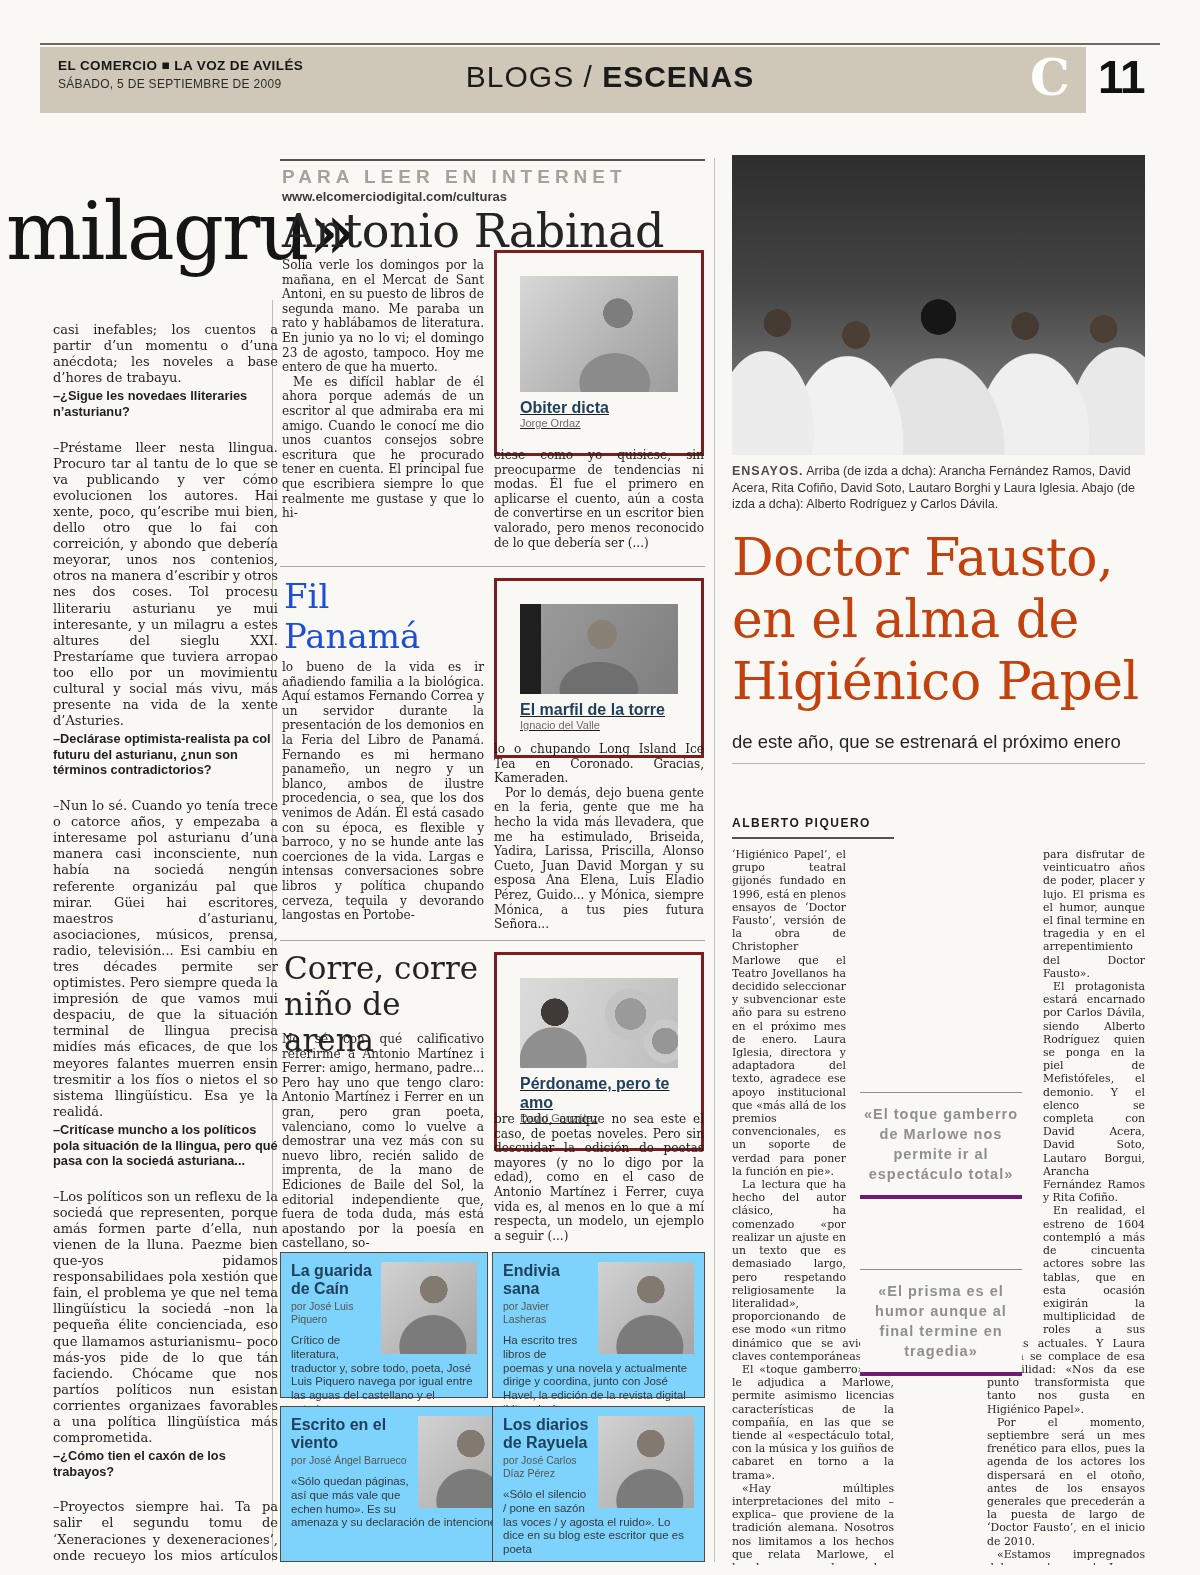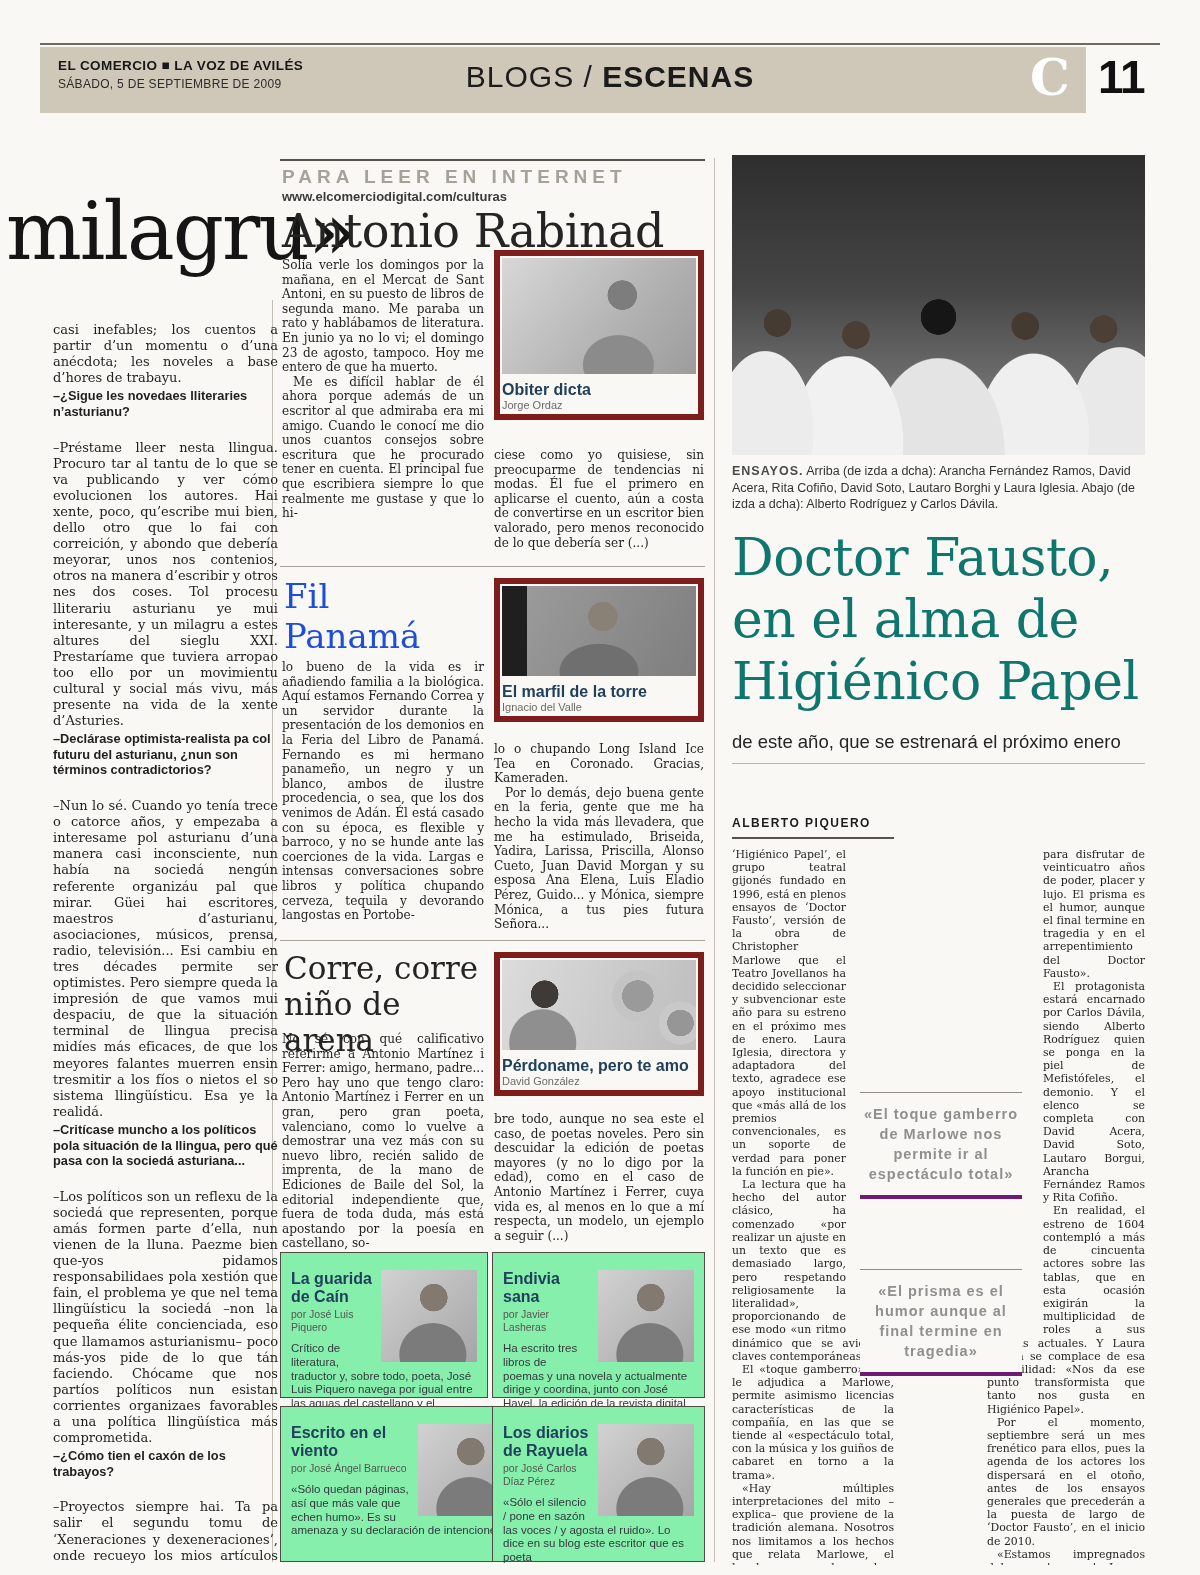--- a/index.html
+++ b/index.html
@@ -31,36 +31,36 @@
   .rule-dark { background:#55524b; height:2px; }
   .rule-mid  { background:#a8a49b; height:1px; }
   .vrule { background:#c2beb4; width:1px; }
   .kicker { font:bold 19px/22px "Liberation Sans",sans-serif; color:#a5a299; letter-spacing:5px; }
   .url { font:bold 13px/15px "Liberation Sans",sans-serif; color:#3a3a3a; }
   .blog-head { font:400 46px/50px "DejaVu Serif",serif; color:#242424; letter-spacing:-.5px; }
   .mid-head { font:400 34px/40px "DejaVu Serif",serif; color:#1d4ed8; }
   .mid-head2 { font:400 31px/36px "DejaVu Serif",serif; color:#242424; }
   .midtxt { font-size:12.1px; line-height:14.6px; }
   .midtxt p + p { text-indent:11px; }
-  .photobox { border:6px solid #7f1d1d; background:#f9f8f4; padding:2px; }
+  .photobox { border:3px solid #7f1d1d; background:#f9f8f4; padding:23px;text-decoration:underline; }
   .photobox .ptitle { font:bold 16px/19px "Liberation Sans",sans-serif; color:#20405c; margin-top:6px; }
   .photobox .pauthor { font:11px/13px "Liberation Sans",sans-serif; color:#6b6b66; }
   .photo { width:100%; }
 
   
-  .bbox { border:1px solid #4e4b45; padding:17px 10px; background:#86efac; }
+  .bbox { border:1px solid #4e4b45; padding:9px 10px; background:#7dd3fc; }
   .bbox .btitle { font:bold 16px/18px "Liberation Sans",sans-serif; color:#20405c; }
   .bbox .bauthor { font:10.5px/13px "Liberation Sans",sans-serif; color:#56555!important; color:#565550; margin-top:2px; }
   .bbox .btext { font:11.5px/13.8px "Liberation Sans",sans-serif; color:#34393d; margin-top:8px; }
   .bbox .headshot { float:right; width:96px; height:92px; margin:0 0 4px 8px; }
 
   
   .caption { font:12.5px/16.5px "Liberation Sans",sans-serif; color:#333; }
   .caption b { color:#4a4a4a; letter-spacing:1px; }
-  .feat-head { font:400 52px/62px "DejaVu Serif",serif; color:#0f766e; letter-spacing:-.5px; }
+  .feat-head { font:400 52px/62px "DejaVu Serif",serif; color:#c2410c; letter-spacing:-.5px; }
   .subtitle { font:18.5px/24px "Liberation Sans",sans-serif; color:#242424; }
   .subline { border-bottom:1px solid #b9b6ae; padding-bottom:9px; margin-bottom:8px; }
   .byline { font:bold 12px/15px "Liberation Sans",sans-serif; color:#1c1c1c; letter-spacing:1.5px;
             border-bottom:2px solid #55524b; padding-bottom:6px; }
   .art { font-size:10.9px; line-height:13.2px; }
   .art p + p { text-indent:10px; }
   .pull { border-top:1px solid #8f8c84; border-bottom:4px solid #701a75; padding:11px 2px;
           font:bold 14.5px/20px "Liberation Sans",sans-serif; color:#8f8f8f; text-align:center;
           letter-spacing:1px; background:#f9f8f4;margin-top:39px; }
   .spacer-r { float:right; clear:right; }

